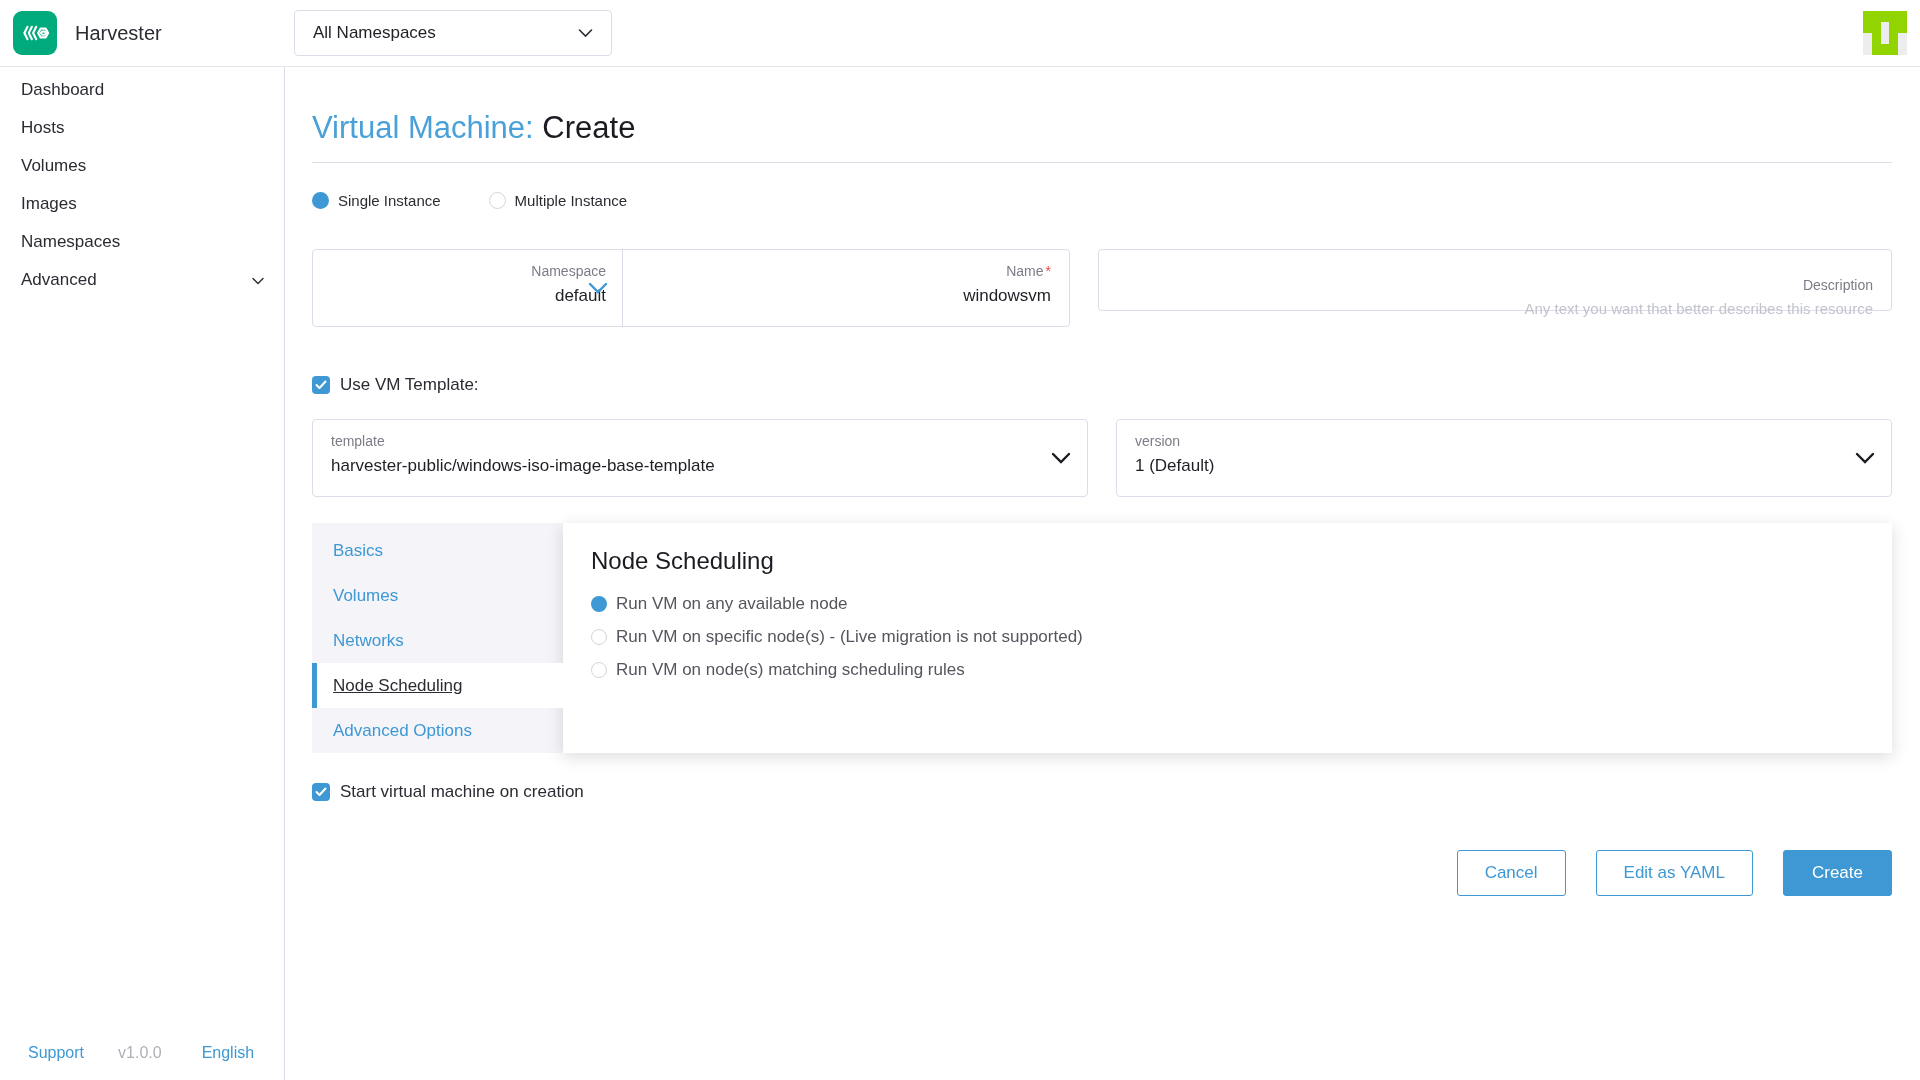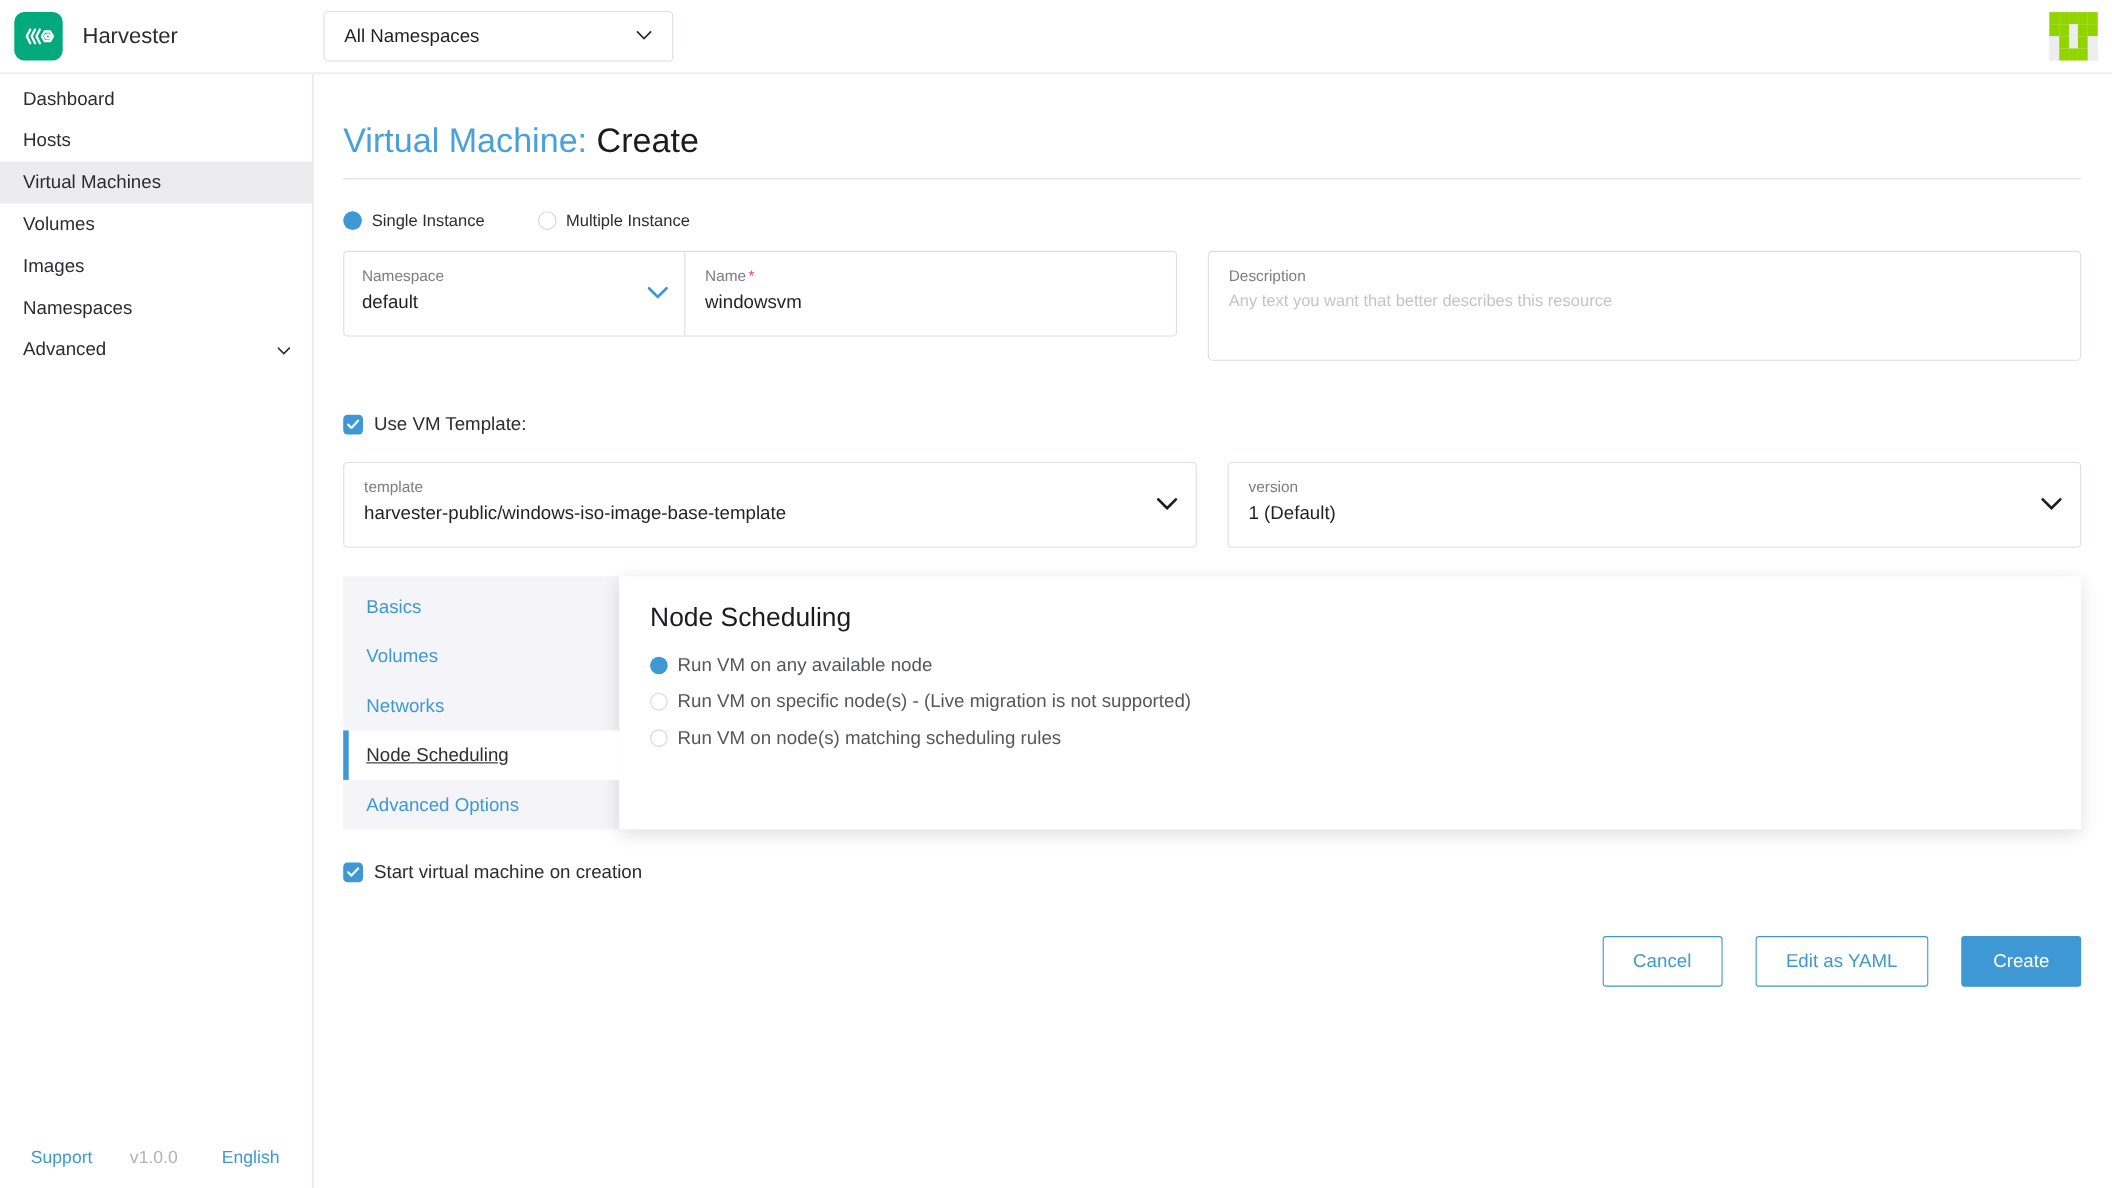--- a/index.html
+++ b/index.html
@@ -34,29 +34,29 @@
   .page-title .blue { color:#4aa0d8; }
   .page-title .dark { color:#1b1b22; }
   .title-divider { margin-top:16px; border-bottom:1px solid #dcdee7; }
 
   .radio-row { margin-top:29px; display:flex; align-items:center; gap:48px; }
   .radio-opt { display:flex; align-items:center; gap:9px; font-size:15px; color:#2b2b33; cursor:pointer; }
   .radio-dot { width:17px; height:17px; border-radius:50%; flex:0 0 auto; }
   .radio-dot.on { background:#3d98d3; }
   .radio-dot.off { background:#fff; border:1px solid #d4d5dc; }
 
-  .fields-row { margin-top:19px; display:flex; gap:28px; }
+  .fields-row { margin-top:40px; display:flex; gap:28px;text-align:right; }
   .combo-box { flex:1; height:78px; border:1px solid #dcdee7; border-radius:4px; display:flex; background:#fff; }
   .combo-left { width:310px; border-right:1px solid #dcdee7; padding:13px 16px; position:relative; cursor:pointer; }
   .combo-right { flex:1; padding:13px 18px; }
   .f-label { font-size:14px; color:#7c7c87; }
   .f-value { font-size:17px; color:#1f1f26; margin-top:7px; }
   .req { color:#f64747; margin-left:2px; }
   .chev-blue { position:absolute; right:14px; top:30px; }
-  .desc-box { flex:1; height:100px; border:1px solid #dcdee7; border-radius:4px; padding:13px 18px; background:#fff; }
+  .desc-box { flex:1; height:62px; border:1px solid #dcdee7; border-radius:4px; padding:27px 18px; background:#fff; }
   .placeholder { font-size:15px; color:#c2c3cf; margin-top:7px; }
 
   .check-row { display:flex; align-items:center; gap:10px; font-size:17px; color:#2b2b33; cursor:pointer; }
   .check-row.tpl { margin-top:48px; }
   .check-row.start { margin-top:29px; }
   .checkbox { width:18px; height:18px; border-radius:4px; background:#3d98d3; display:flex; align-items:center; justify-content:center; flex:0 0 auto; }
 
   .tpl-row { margin-top:24px; display:flex; gap:28px; }
   .select-box { flex:1; height:78px; border:1px solid #dcdee7; border-radius:4px; padding:13px 18px; position:relative; background:#fff; cursor:pointer; }
   .chev-dark-lg { position:absolute; right:16px; top:30px; }
@@ -126,23 +126,20 @@
 </div>
 
 <div class="sidebar">
   <div class="nav">
     <div class="nav-item">
         <span>Dashboard</span>
       </div>
     <div class="nav-item">
         <span>Hosts</span>
       </div>
-    <div class="nav-item active">
-        <span>Virtual Machines</span>
-      </div>
     <div class="nav-item">
         <span>Volumes</span>
       </div>
     <div class="nav-item">
         <span>Images</span>
       </div>
     <div class="nav-item">
         <span>Namespaces</span>
       </div>
     <div class="nav-item">

